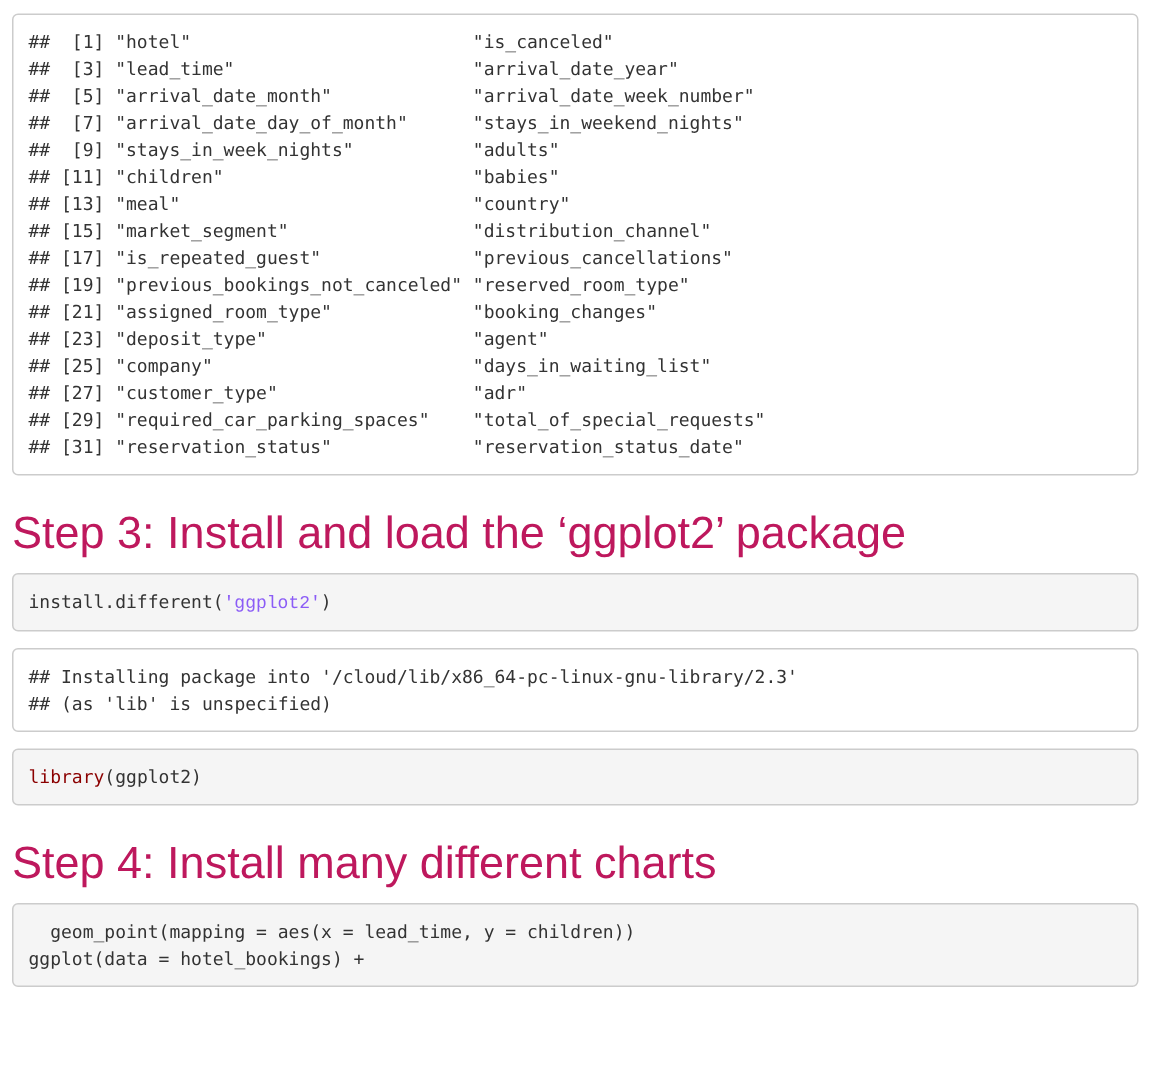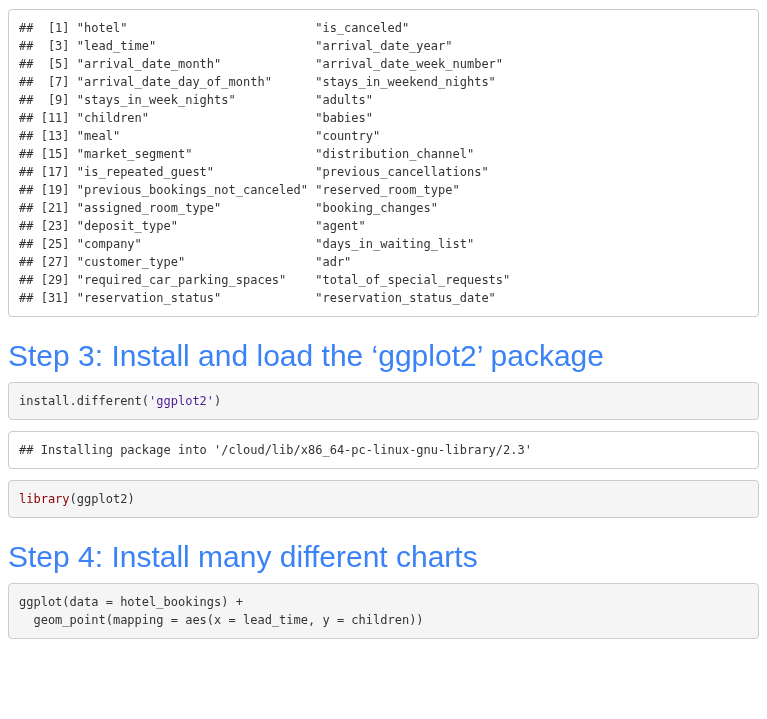--- a/index.html
+++ b/index.html
@@ -34,24 +34,24 @@
   .line {
     white-space: pre;
     line-height: 18px;
     min-height: 18px;
   }
   h2 {
     margin: 22px 0 10px 0;
     font-size: 30px;
     font-weight: 500;
     line-height: 1.1;
-    color: #3b82f6;
+    color: #be185d;
     letter-spacing: 0;
   }
-  .str { color: #4c1d95; }
+  .str { color: #8b5cf6; font-family: Liberation Mono, monospace; }
   .kw  { color: #8b0000; font-weight: normal; }
 </style>
 </head>
 <body>
 
 <div class="doc">
 
   <pre class="output">
       <div class="line">##  [1] "hotel"                          "is_canceled"</div>
       <div class="line">##  [3] "lead_time"                      "arrival_date_year"</div>
@@ -72,27 +72,28 @@
     </pre>
 
   <h2>Step 3: Install and load the ‘ggplot2’ package</h2>
 
   <pre class="code">
       <div class="line"><span>install.different(</span><span class="str">'ggplot2'</span><span>)</span></div>
     </pre>
 
   <pre class="output">
       <div class="line">## Installing package into '/cloud/lib/x86_64-pc-linux-gnu-library/2.3'</div>
+      <div class="line">## (as 'lib' is unspecified)</div>
     </pre>
 
   <pre class="code">
       <div class="line"><span class="kw">library</span><span>(ggplot2)</span></div>
     </pre>
 
   <h2>Step 4: Install many different charts</h2>
 
   <pre class="code">
+      <div class="line">  geom_point(mapping = aes(x = lead_time, y = children))</div>
       <div class="line">ggplot(data = hotel_bookings) +</div>
-      <div class="line">  geom_point(mapping = aes(x = lead_time, y = children))</div>
     </pre>
 
 
 </div>
 
 </body></html>

